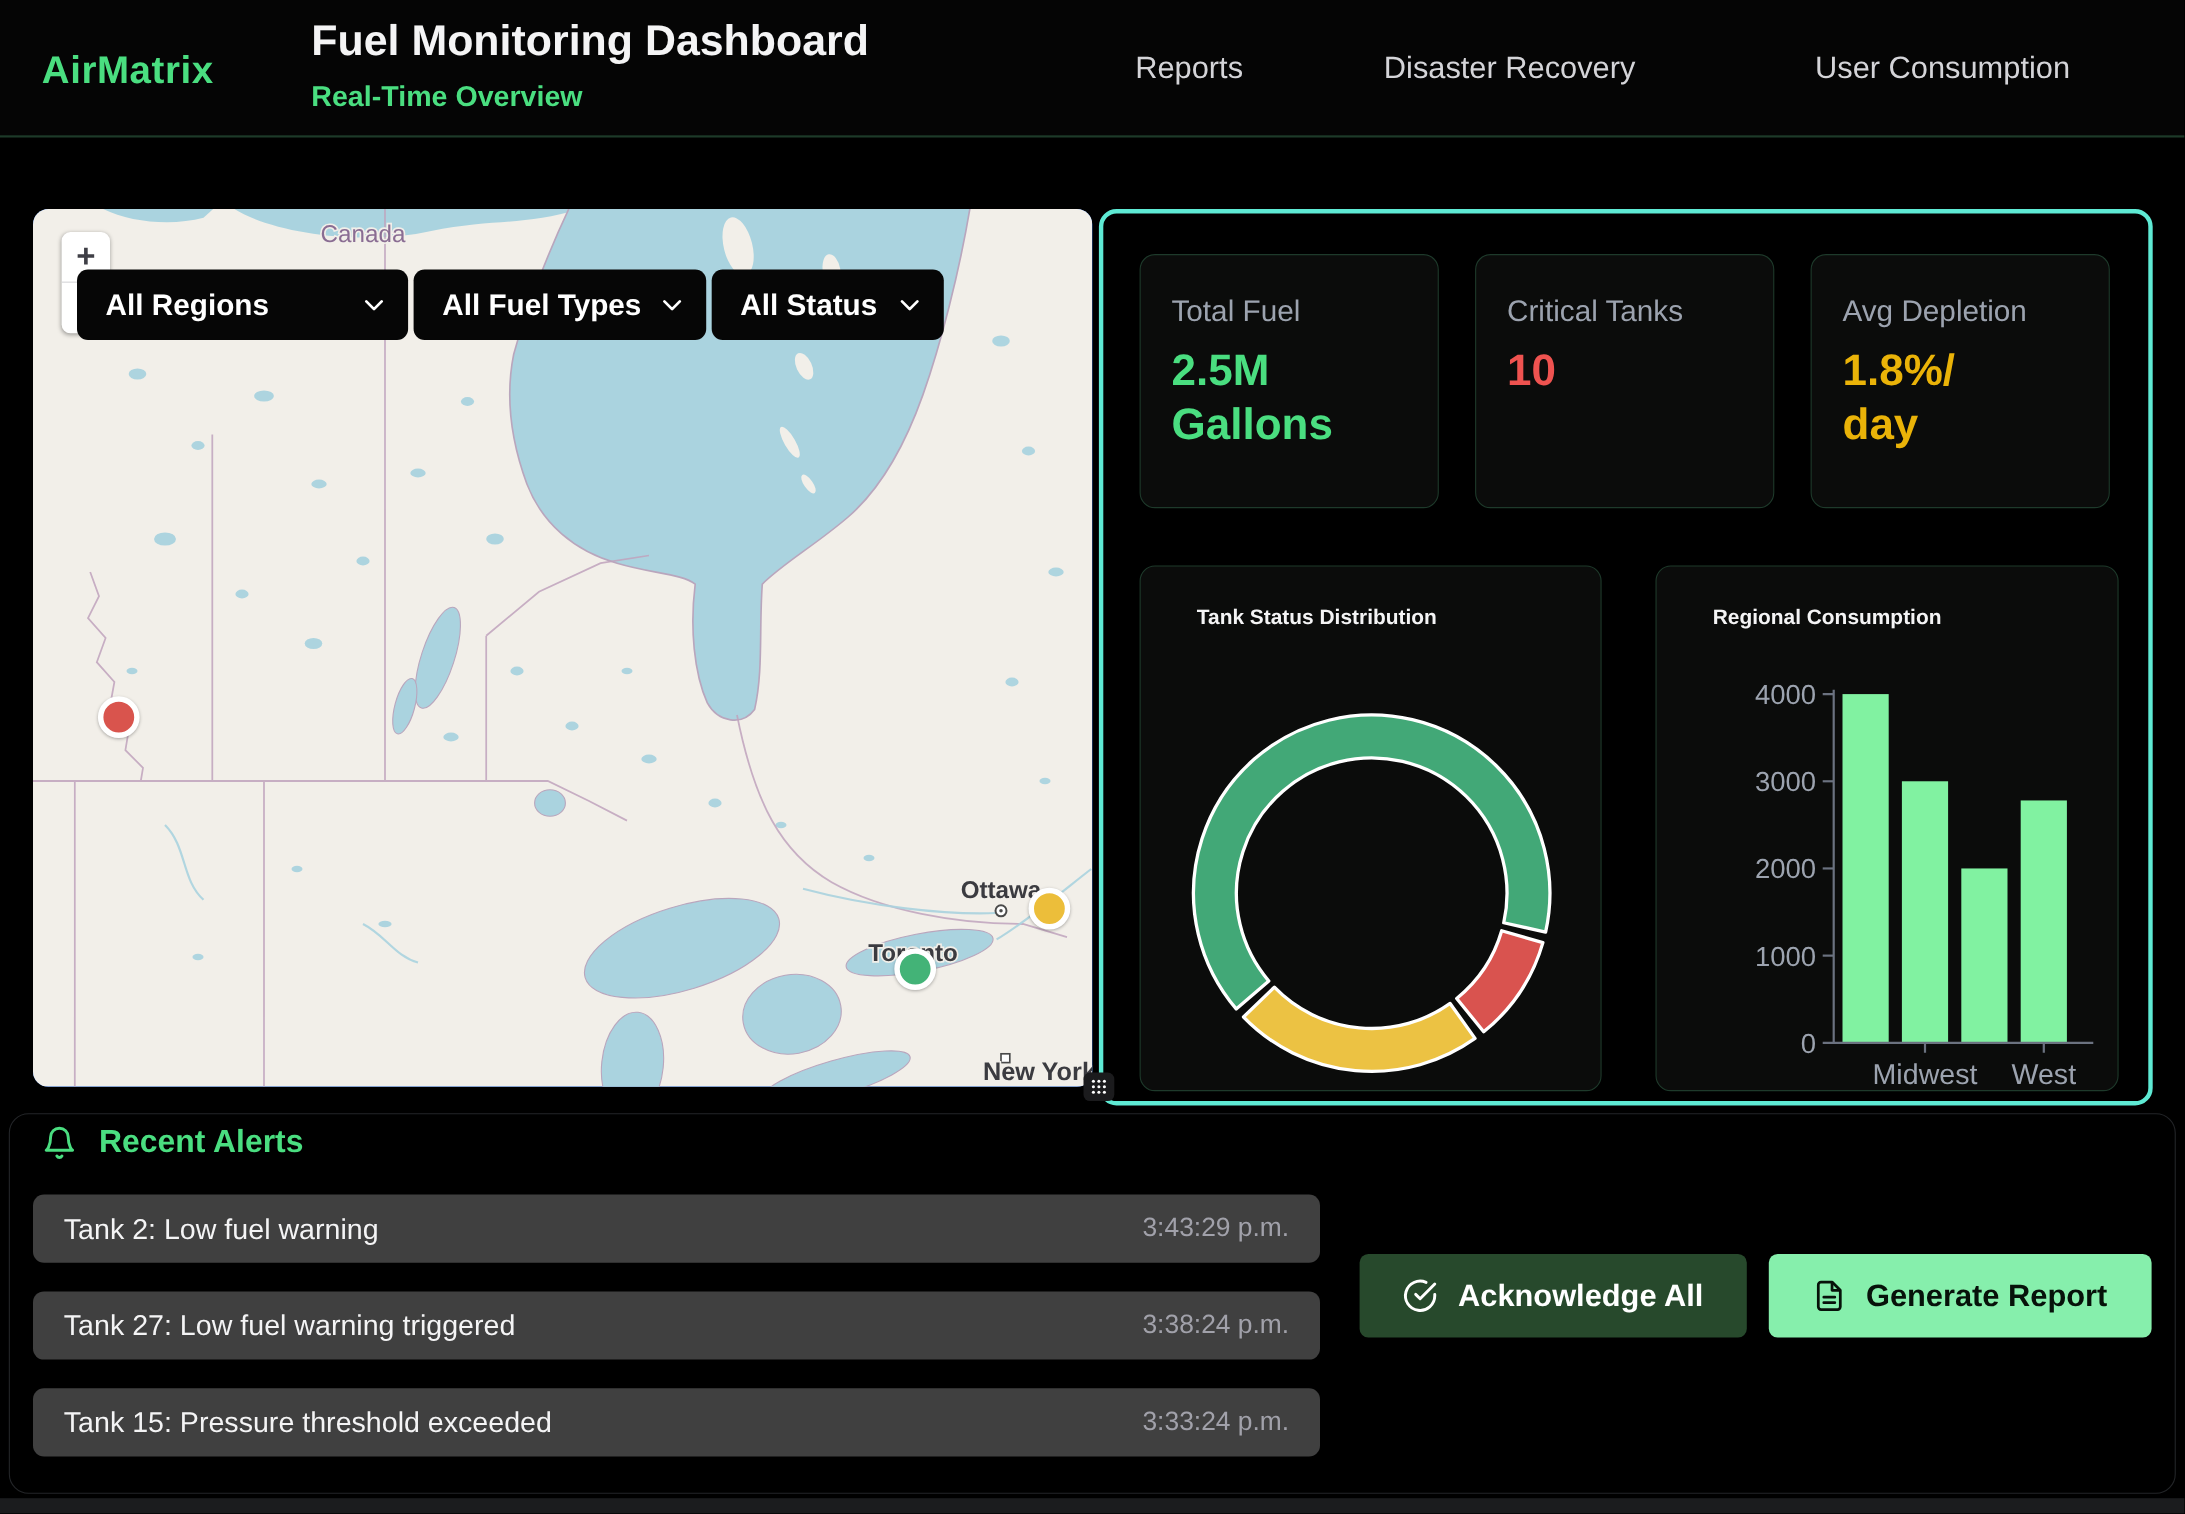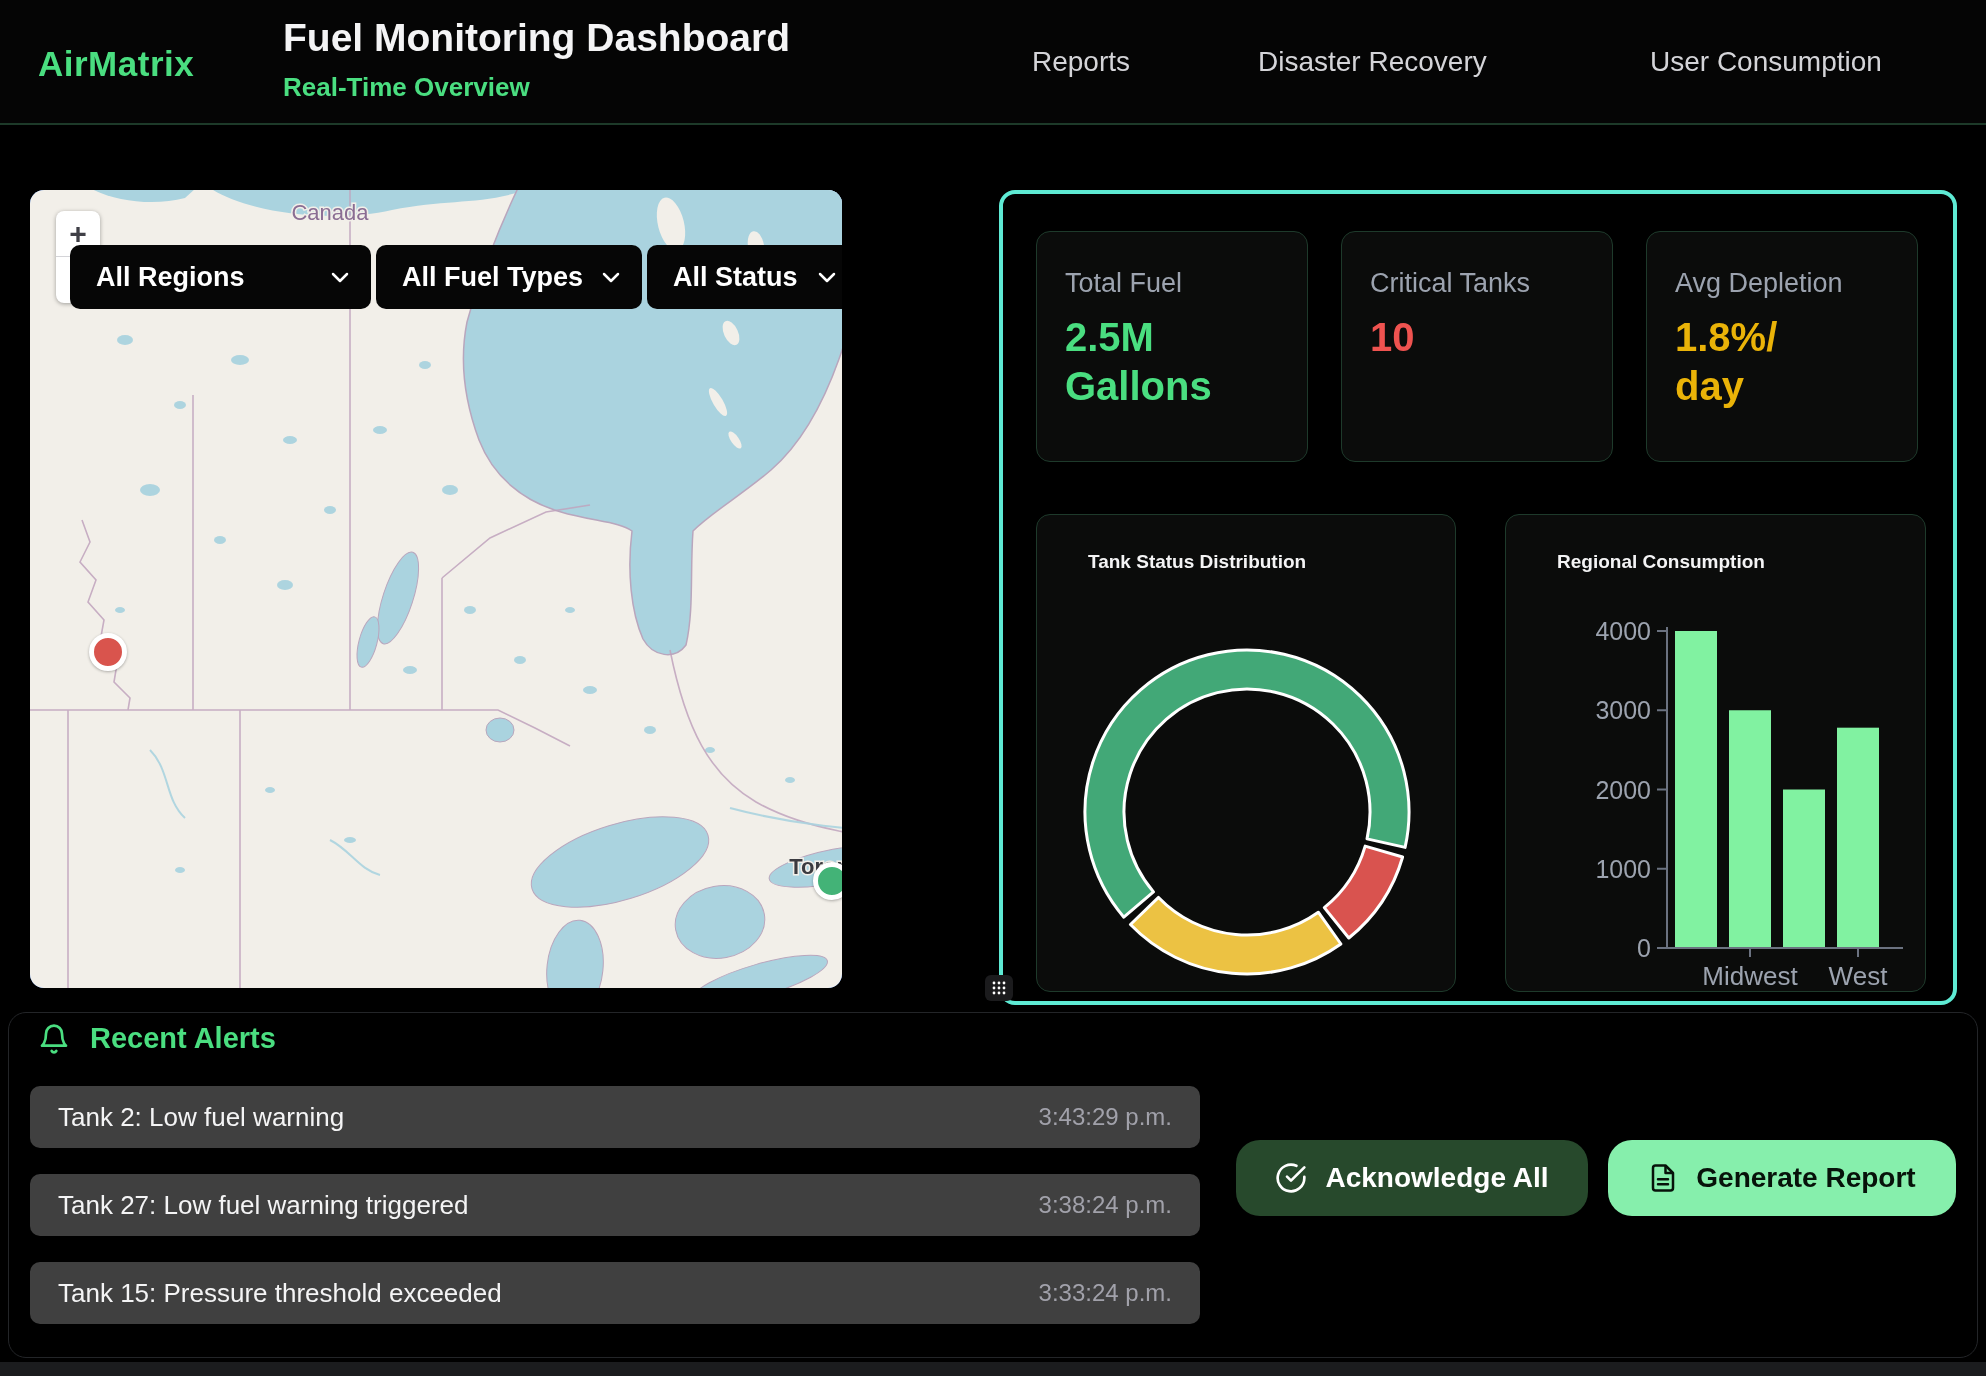--- a/index.html
+++ b/index.html
@@ -11,21 +11,21 @@
   .title { position:absolute; left:283px; top:16px; font-size:39px; font-weight:bold; color:#f4f4f5; }
   .subtitle { position:absolute; left:283px; top:72px; font-size:26px; font-weight:bold; color:#4ade80; }
   .nav-item { position:absolute; top:46px; font-size:28px; color:#d4d4d8; cursor:pointer; }
   .nav-0 { left:1032px; } .nav-1 { left:1258px; } .nav-2 { left:1650px; }
 
   
   .alerts-frame { position:absolute; left:8px; top:1012px; width:1970px; height:346px; border:1px solid #232528; border-radius:18px; }
   .bottom-strip { position:absolute; left:0; top:1362px; width:1986px; height:14px; background:#1b1c1e; }
 
   
-  .map-card { position:absolute; left:30px; top:190px; width:812px; height:798px; border-radius:14px; overflow:hidden; background:#3b82f6; z-index:2; }
+  .map-card { position:absolute; left:30px; top:190px; width:963px; height:798px; border-radius:14px; overflow:hidden; background:#3b82f6; z-index:2; }
   .map-svg { position:absolute; left:0; top:0; }
   .zoom-ctl { position:absolute; left:26px; top:21px; width:44px; height:92px; background:#fff; border-radius:8px; box-shadow:0 1px 4px rgba(0,0,0,.35); z-index:2; }
   .zoom-btn { width:44px; height:45px; display:flex; align-items:center; justify-content:center; font-size:30px; font-weight:bold; color:#3f3f46; cursor:pointer; }
   .zoom-div { height:1px; background:#d4d4d8; }
   .map-filter { position:absolute; top:55px; height:64px; background:#060606; border-radius:10px; display:flex; align-items:center; justify-content:space-between; padding:0 22px 0 26px; z-index:3; cursor:pointer; }
   .map-filter span { color:#fff; font-size:27px; font-weight:600; }
   .f0 { left:40px; width:301px; } .f1 { left:346px; width:266px; } .f2 { left:617px; width:211px; }
   .chev { margin-left:18px; flex:none; }
   .map-marker { position:absolute; width:38px; height:38px; border-radius:50%; border:5px solid #fff; box-shadow:0 1px 3px rgba(0,0,0,.3); z-index:4; cursor:pointer; }
   .grid-handle { position:absolute; left:985px; top:975px; width:28px; height:26px; background:#1b1b1d; border-radius:6px; z-index:5; display:flex; align-items:center; justify-content:center; cursor:pointer; }
@@ -43,21 +43,21 @@
   .donut-svg { position:absolute; left:45px; top:132px; }
   .bar-svg { position:absolute; left:0; top:0; }
 
   
   .alerts-head { position:absolute; left:38px; top:1022px; display:flex; align-items:center; gap:20px; z-index:3; }
   .alerts-title { font-size:29px; font-weight:bold; color:#4ade80; }
   .alert-row { position:absolute; left:30px; width:1170px; height:62px; background:#404040; border-radius:10px; display:flex; align-items:center; justify-content:space-between; padding:0 28px; z-index:3; }
   .ar0 { top:1086px; } .ar1 { top:1174px; } .ar2 { top:1262px; }
   .alert-msg { font-size:26px; color:#f4f4f5; }
   .alert-time { font-size:24px; color:#a1a1aa; }
-  .btn { position:absolute; top:1140px; height:76px; border-radius:24px; display:flex; align-items:center; justify-content:center; gap:18px; font-size:28px; font-weight:bold; cursor:pointer; z-index:3; border:none; font-family:"Liberation Sans", sans-serif; }
+  .btn { position:absolute; top:1140px; height:76px; border-radius:8px; display:flex; align-items:center; justify-content:center; gap:18px; font-size:28px; font-weight:bold; cursor:pointer; z-index:3; border:none; font-family:"Liberation Sans", sans-serif; }
   .btn-ack { left:1236px; width:352px; background:#27492c; color:#fff; }
   .btn-gen { left:1608px; width:348px; background:#86efac; color:#07120a; }
 </style>
 </head>
 <body>
 
 <div class="header">
   <div class="brand">AirMatrix</div>
   <div class="title">Fuel Monitoring Dashboard</div>
   <div class="subtitle">Real-Time Overview</div>

